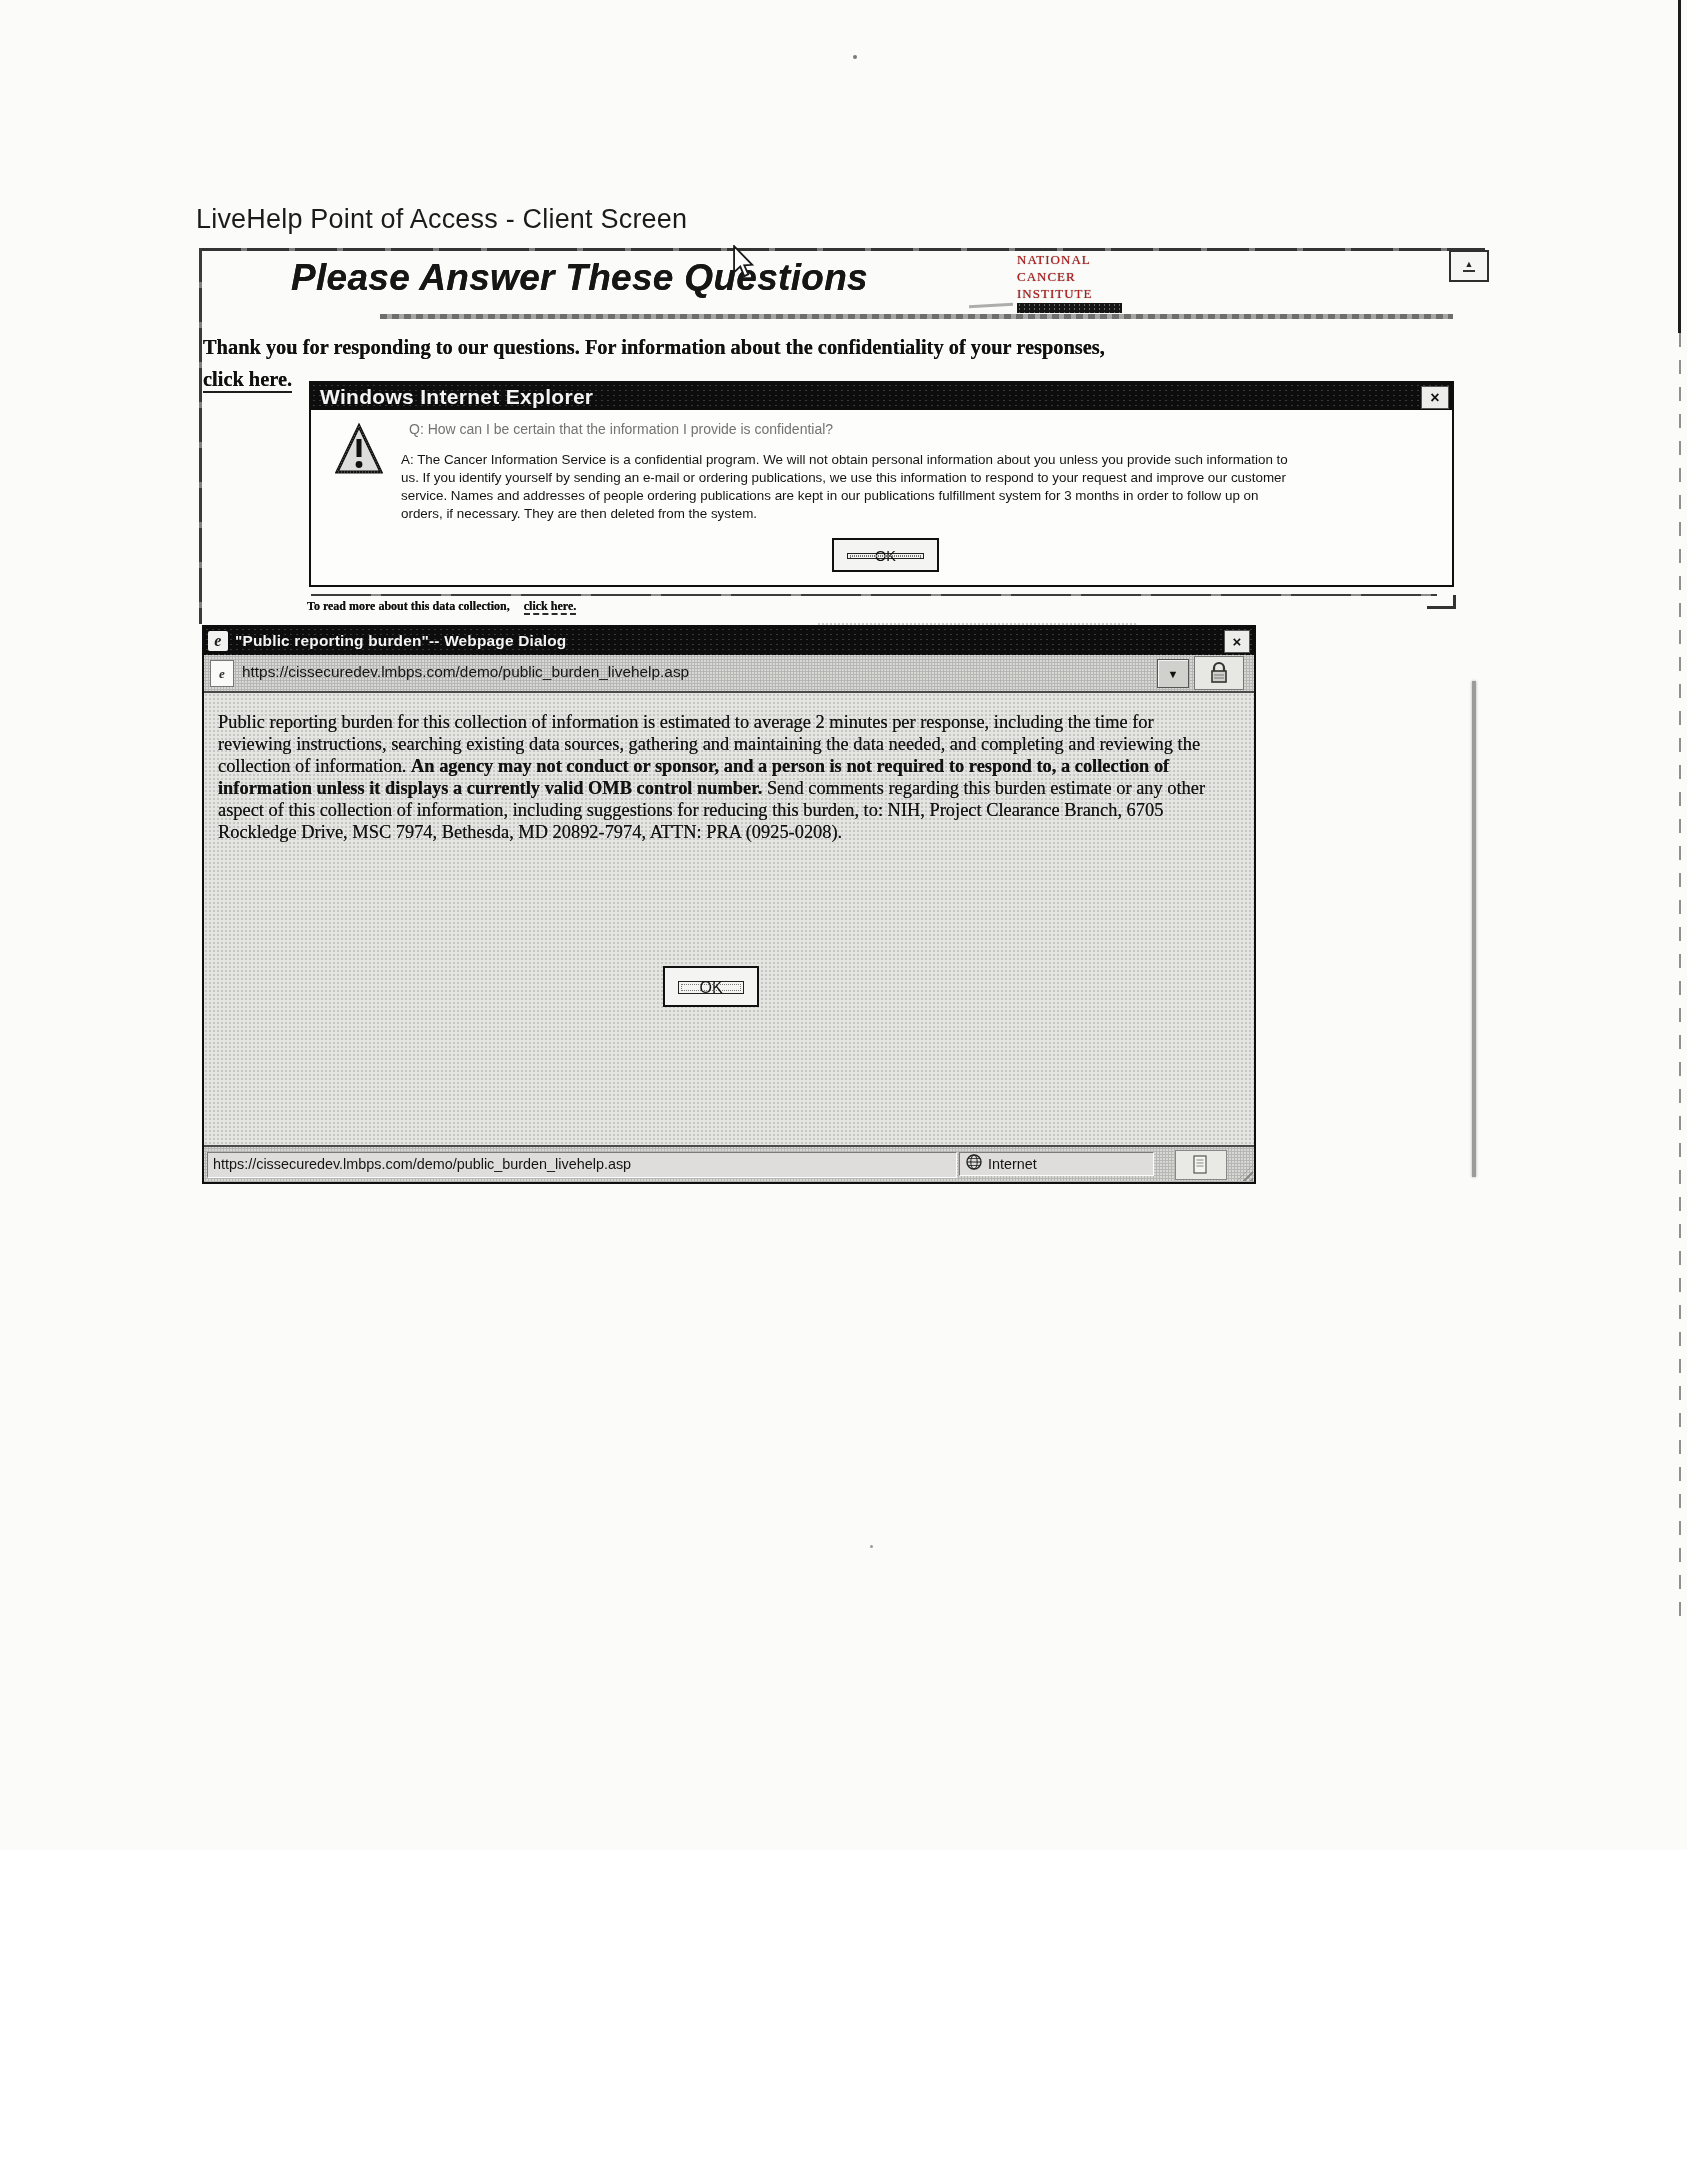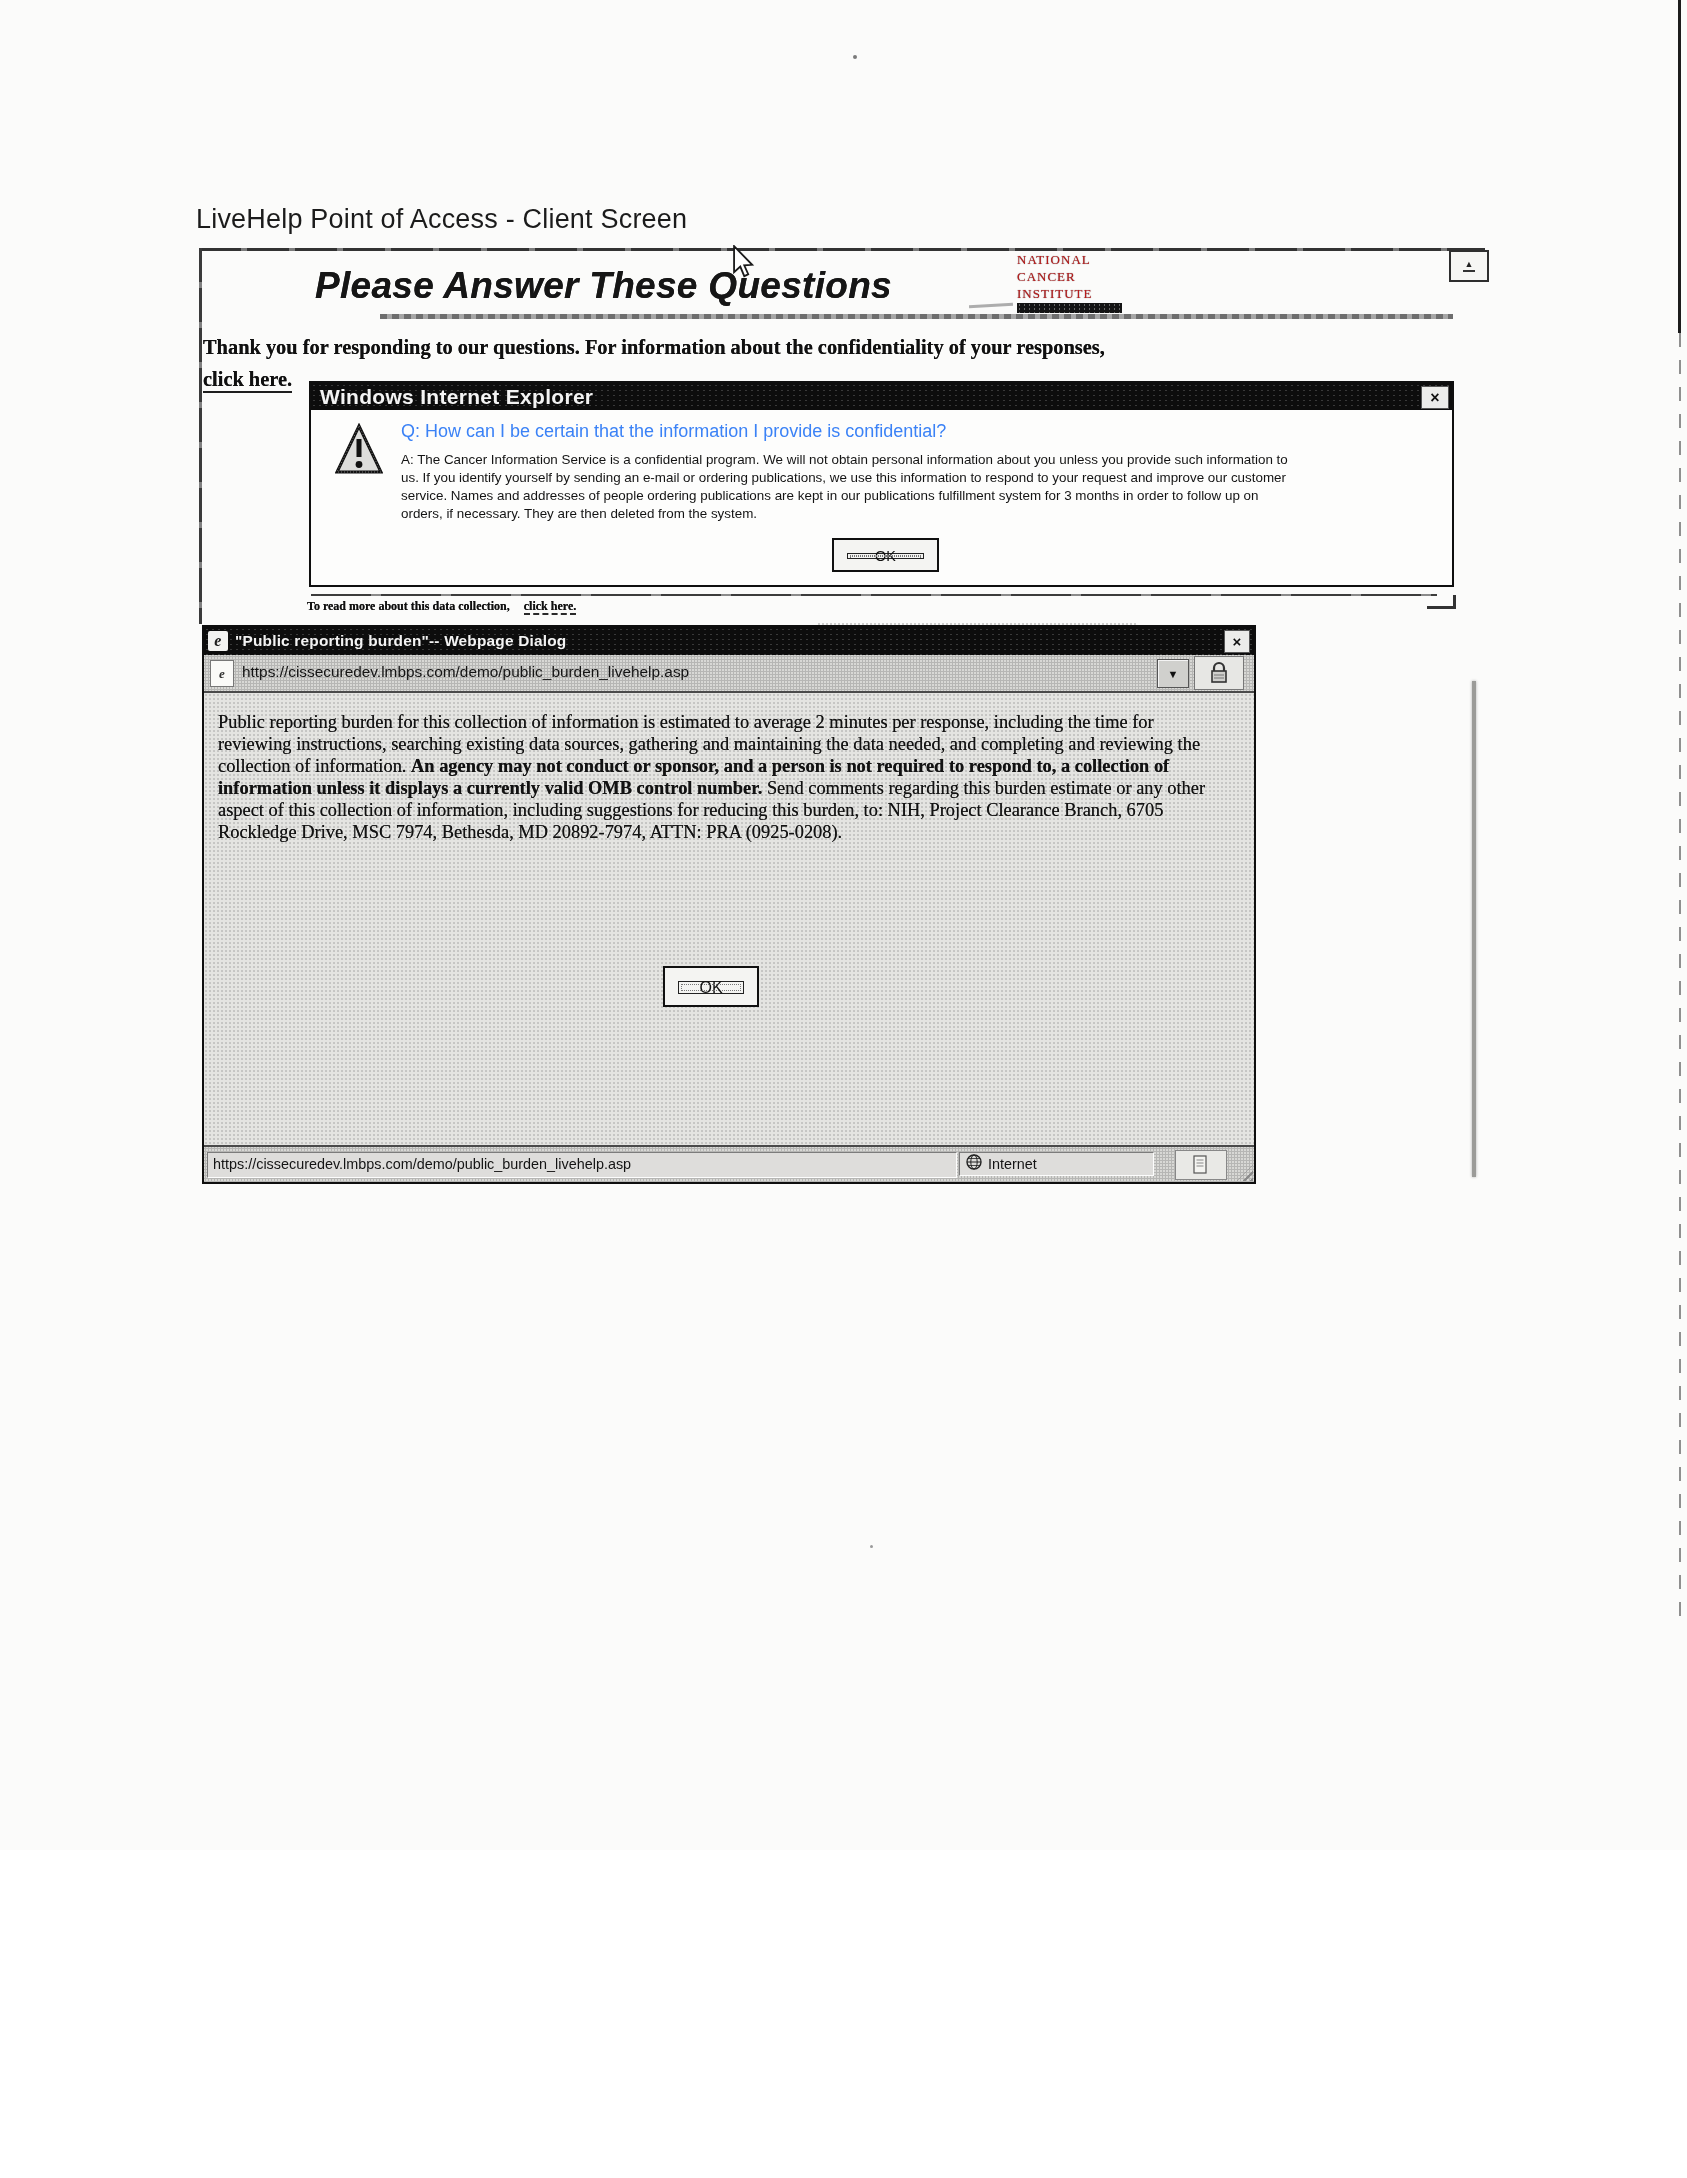--- a/index.html
+++ b/index.html
@@ -22,22 +22,22 @@
   #win-top{left:199px;top:248px;width:1286px;height:3px;
      background:repeating-linear-gradient(90deg,#333 0 42px,#7b7b7b 42px 48px);}
   #win-left{left:199px;top:248px;width:3px;height:376px;
      background:repeating-linear-gradient(180deg,#3a3a3a 0 34px,#808080 34px 40px);}
   #scroll-btn{left:1449px;top:250px;width:36px;height:28px;border:2px solid #2e2e2e;
      background:#f6f6f4;display:flex;align-items:center;justify-content:center;}
   #scroll-btn .glyph{font-size:9px;line-height:9px;border-bottom:2px solid #333;padding:0 2px 1px 2px;color:#222;}
   #win-right-bar{left:1472px;top:681px;width:4px;height:496px;background:#9b9b98;
      box-shadow:0 0 3px #aaa;}
 
-  #win-title{left:291px;top:265px;font-style:italic;font-weight:700;font-size:37px;
-     letter-spacing:0.3px;color:#161616;text-shadow:0 0 0.6px #2a2a2a;margin-left:24px;}
+  #win-title{left:291px;top:257px;font-style:italic;font-weight:700;font-size:37px;
+     letter-spacing:0.3px;color:#161616;text-shadow:0 0 0.6px #2a2a2a;}
   #title-underline{left:380px;top:314px;width:1073px;height:5px;
      background:repeating-linear-gradient(90deg,#6e6e6e 0 7px,#a6a6a6 7px 12px);}
 
   #cursor-icon{left:729px;top:245px;}
 
   #nci-logo{left:1017px;top:251px;width:105px;font-family:"Liberation Serif", serif;
      font-size:13px;line-height:17px;letter-spacing:1px;color:#b91c1c;text-shadow:0 0 1px #666;}
   #nci-bar{left:1017px;top:303px;width:105px;height:10px;background-color:#141414;
      background-image:radial-gradient(rgba(255,255,255,.35) 0.8px,transparent 1px);background-size:5px 4px;}
   #nci-flourish{left:969px;top:304px;width:44px;height:3px;background:#8c8c8c;opacity:.7;transform:rotate(-3deg);}
@@ -66,21 +66,21 @@
   .chrome{background-color:#d8d8d5;background-image:radial-gradient(rgba(80,80,80,.25) 1px,transparent 1.2px);background-size:3px 3px;}
   .dither{background-color:#e4e4e1;background-image:radial-gradient(rgba(90,90,90,.22) 1px,transparent 1.2px);background-size:4px 4px;}
   .sunken{border-top:1px solid #7c7c7c;border-left:1px solid #7c7c7c;
      border-bottom:1px solid #fdfdfd;border-right:1px solid #fdfdfd;background:#dedddb;}
 
   
   #ie-alert{left:309px;top:381px;width:1141px;height:202px;border:2px solid #0f0f0f;background:#fdfdfc;box-sizing:content-box;}
   #ie-alert .titlebar{height:27px;font-weight:700;font-size:21px;letter-spacing:0.3px;padding-left:9px;}
   #ie-alert .close-btn{right:3px;top:3px;width:26px;height:21px;font-size:16px;}
   #alert-warning{left:24px;top:40px;}
-  #alert-q{left:90px;top:38px;font-size:18px;color:#3b82f6;}
+  #alert-q{left:98px;top:38px;font-size:14px;color:#737373;}
   #alert-answer{left:90px;top:68px;width:1049px;font-size:13.4px;line-height:18px;color:#141414;white-space:pre-line;}
   #alert-ok{left:521px;top:155px;width:107px;height:34px;}
   #alert-ok .ok-inner{font-size:14.4px;}
 
   
   #burden-dialog{left:202px;top:625px;width:1050px;height:555px;border:2px solid #0e0e0e;background:#e2e2df;box-sizing:content-box;}
   #burden-dialog .titlebar{height:28px;font-weight:700;font-size:15.4px;letter-spacing:0.2px;padding-left:4px;}
   #burden-dialog .close-btn{right:4px;top:3px;width:24px;height:21px;font-size:15px;}
   .ie-e-icon{width:20px;height:20px;margin-right:7px;background:#f2f2f0;border-radius:2px;
      display:flex;align-items:center;justify-content:center;

